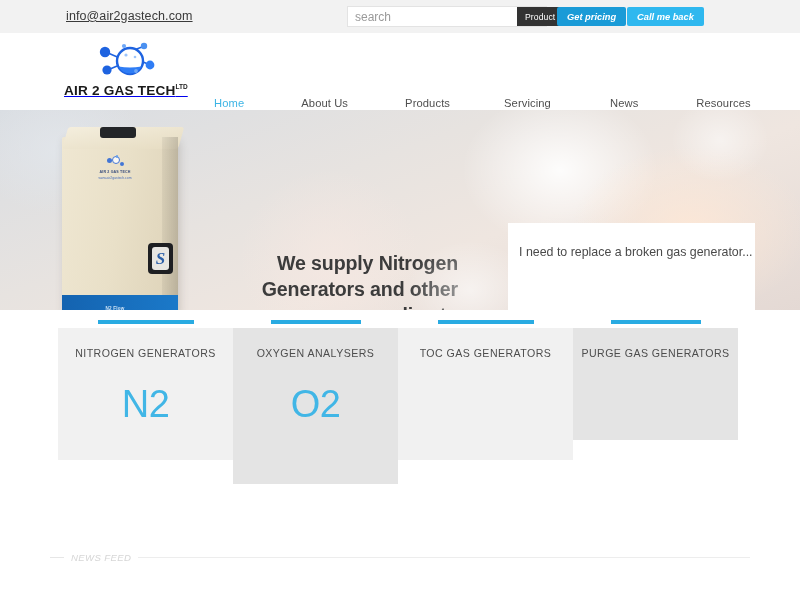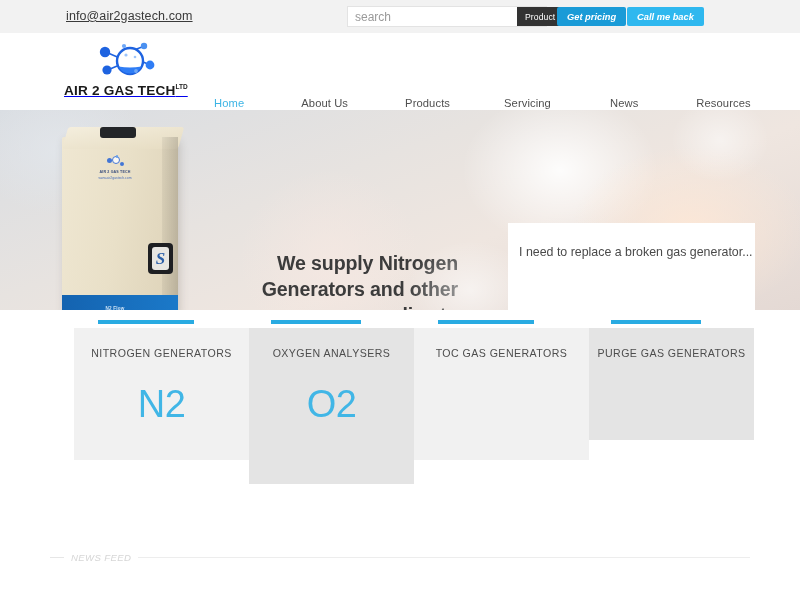--- a/index.html
+++ b/index.html
@@ -316,21 +316,21 @@
     position: absolute;
     top: 0;
     left: 50%;
     transform: translateX(-50%);
     height: 4px;
     background: #29abe2;
   }
   .card-box {
     position: absolute;
     top: 8px;
-    left: 16px;
+    left: 0;
     width: 100%;
   }
   .card-title {
     padding-top: 18px;
     text-align: center;
     font-size: 10.6px;
     line-height: 15px;
     color: #4d4d4d;
     letter-spacing: .45px;
   }

